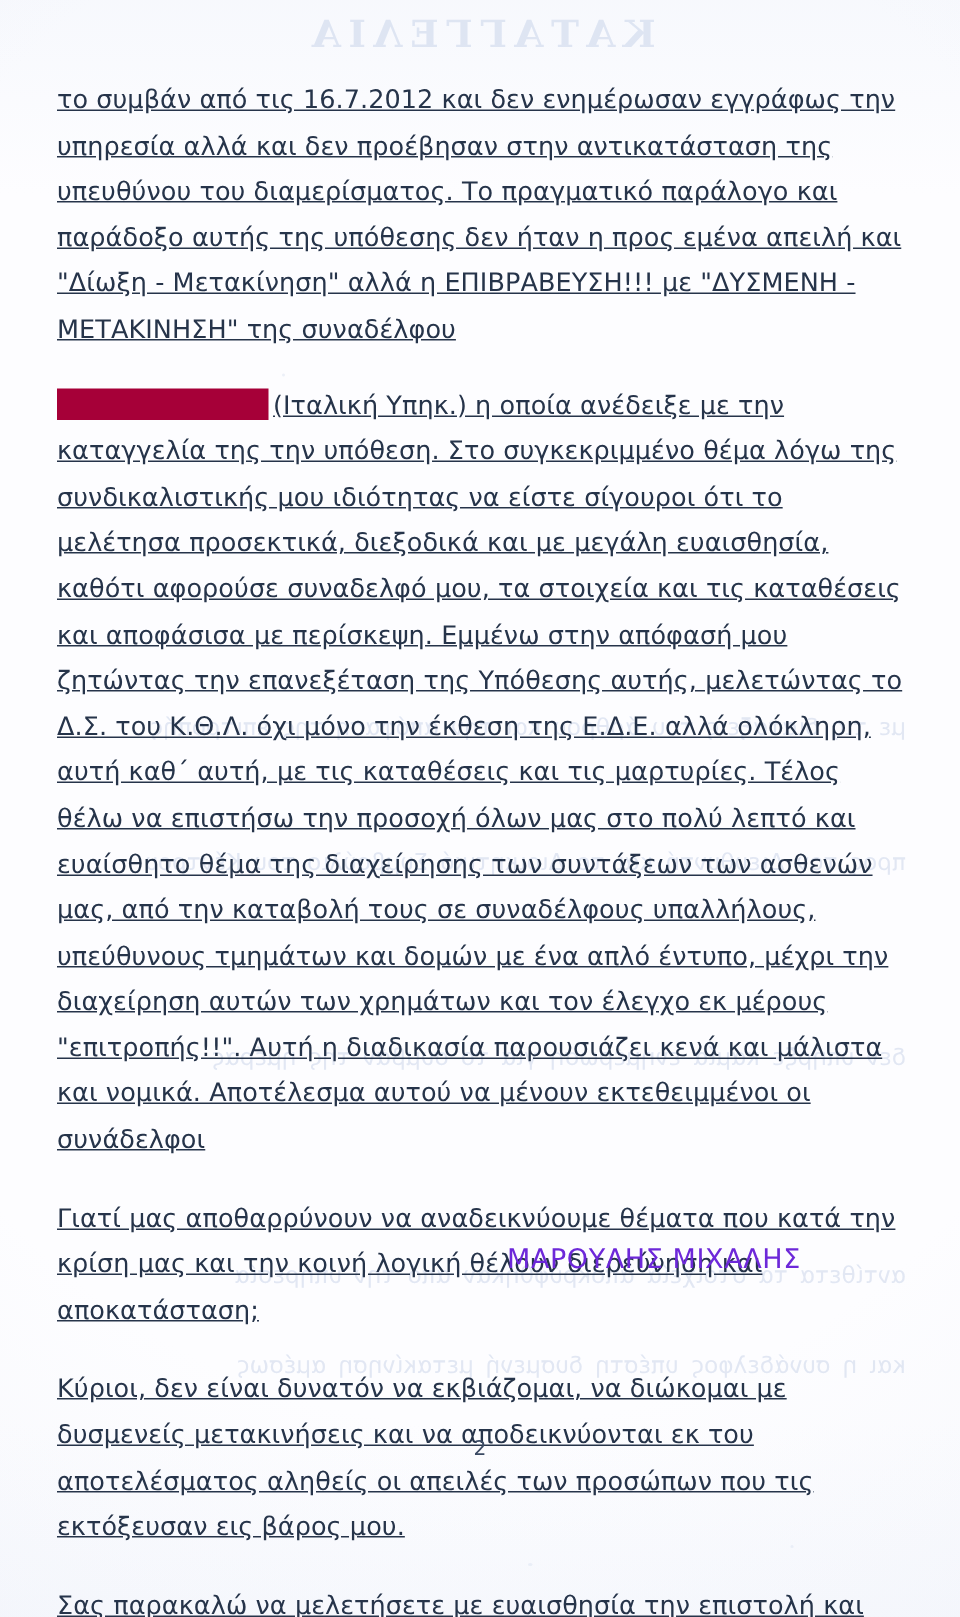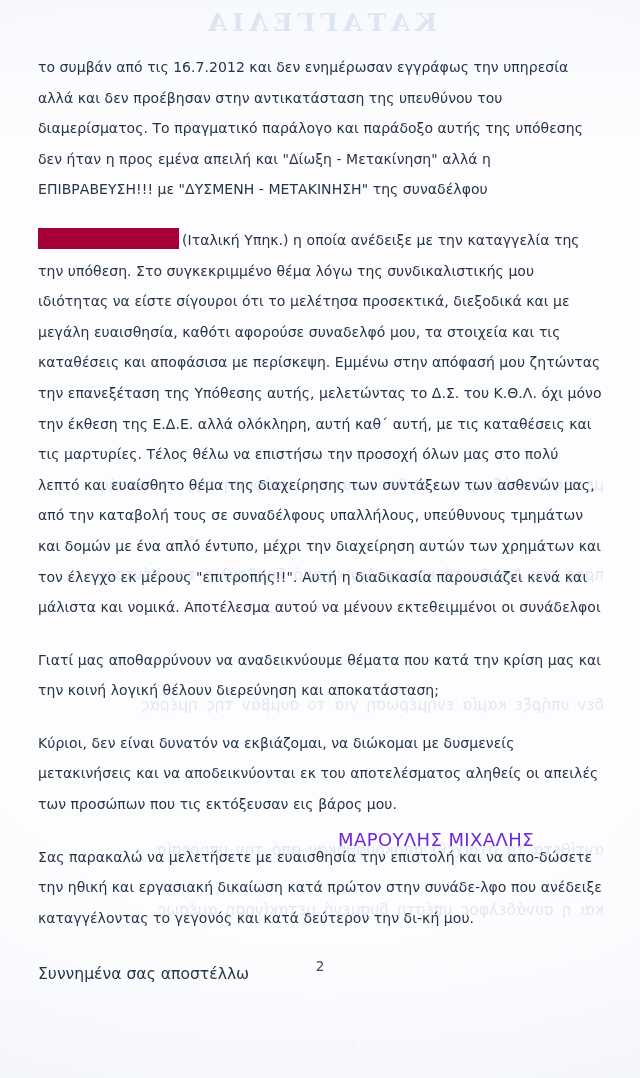--- a/index.html
+++ b/index.html
@@ -69,24 +69,25 @@
 
   
   .content {
     position: absolute;
     left: 38px;
     top: 52px;
     width: 564px;
   }
 
   .para {
-    font-size: 14px;
+    font-size: 17px;
     line-height: 30.6px;
     margin: 0 0 22px 0;
     letter-spacing: 0.05px;
+    text-decoration: underline;
   }
 
   .para:last-child { margin-bottom: 0; }
 
   .para.tight { margin-bottom: 20px; }
 
   
   .redaction {
     display: inline-block;
     width: 141px;

